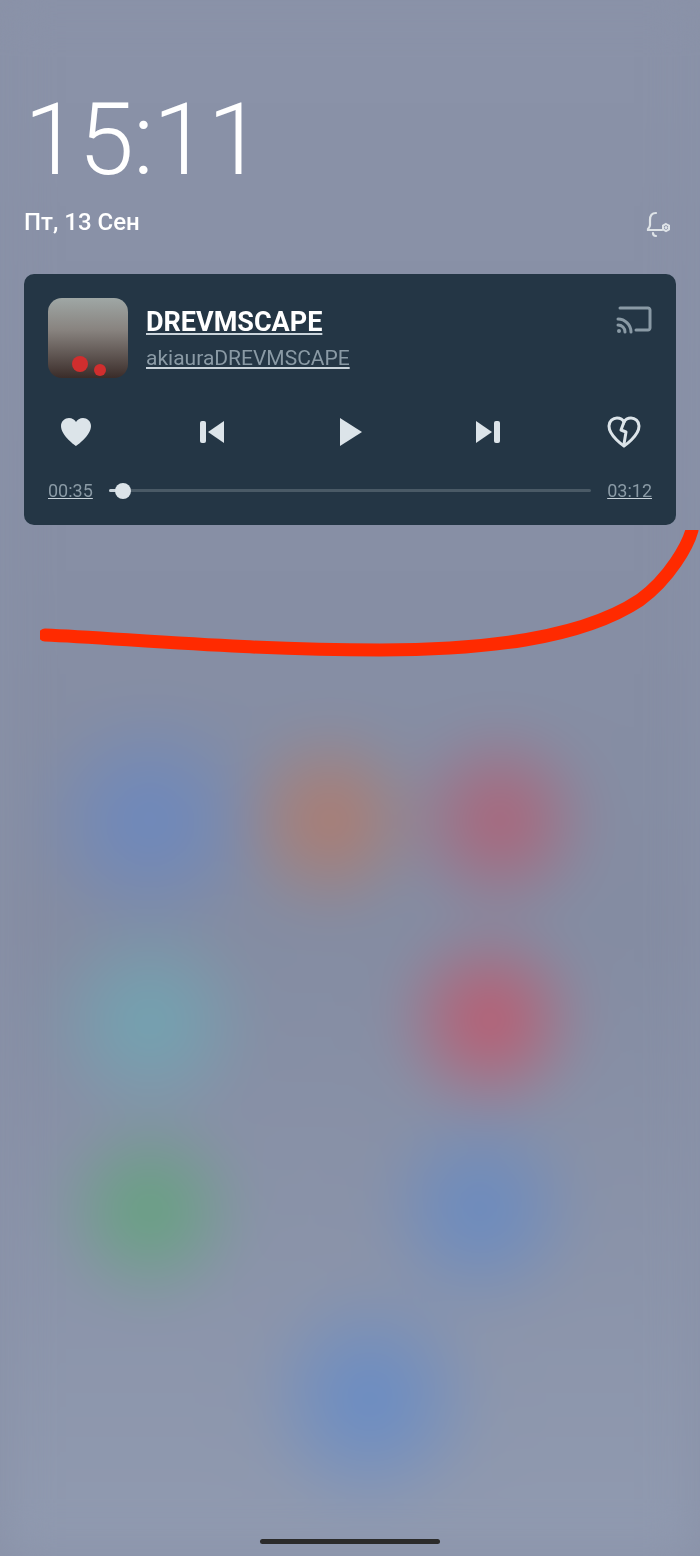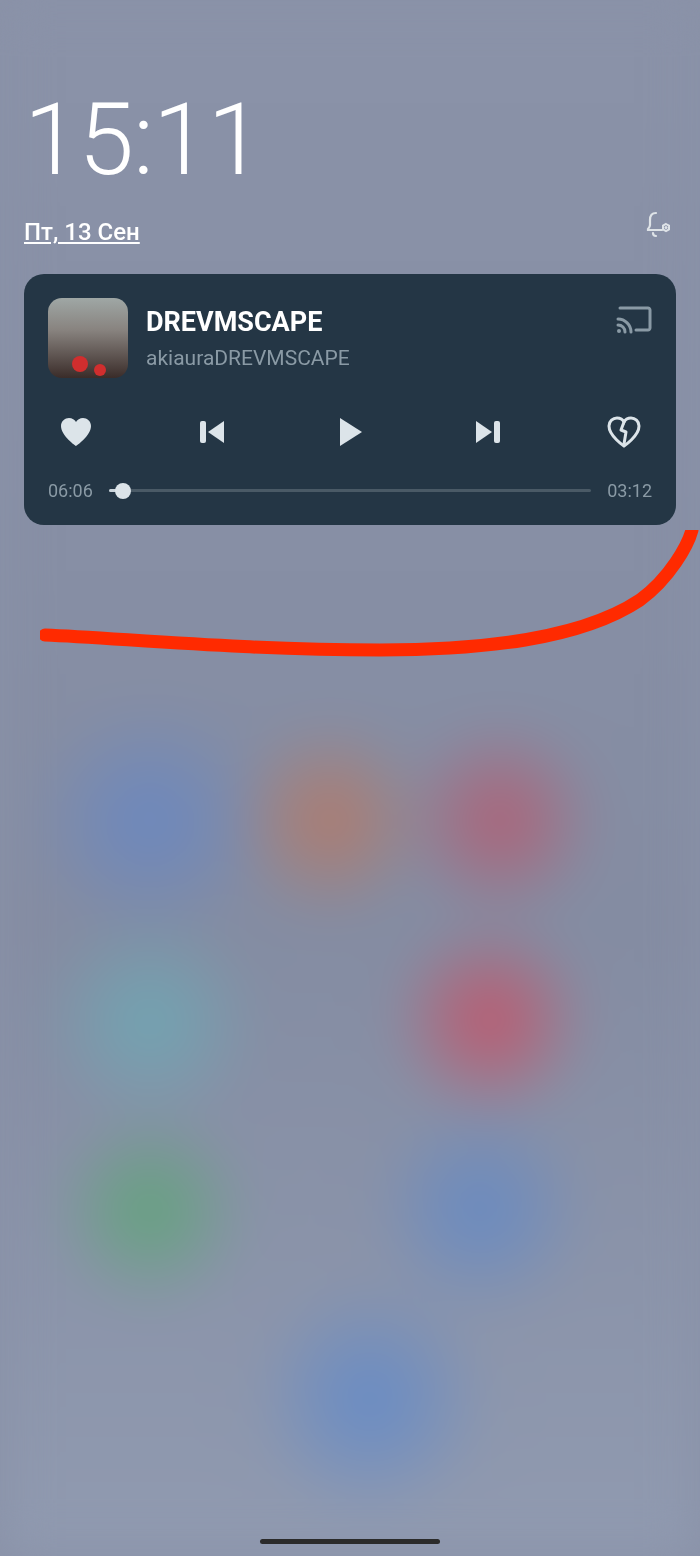--- a/index.html
+++ b/index.html
@@ -34,37 +34,37 @@
     }
     .time {
       font-size: 100px;
       font-weight: 300;
       line-height: 1;
       letter-spacing: -1px;
     }
     .date-row {
       display: flex;
       justify-content: space-between;
-      align-items: flex-end;
+      align-items: flex-start;
       margin-top: 18px;
-      text-decoration: underline;
     }
     .date {
       font-size: 24px;
       font-weight: 500;
     }
     .settings-icon {
       opacity: 0.9;
     }
     .media-card {
       margin-top: 28px;
       background: #243645;
-      border-radius: 20px;
+      border-radius: 10px;
       padding: 24px;
       color: #c9d3da;
+      text-decoration: underline;
     }
     .media-header {
       display: flex;
       align-items: center;
       gap: 18px;
     }
     .album-art {
       width: 80px;
       height: 80px;
       border-radius: 14px;
@@ -231,21 +231,21 @@
       </div>
       <div class="ctrl">
         <svg width="36" height="32" viewBox="0 0 36 32" fill="none" stroke="#dce4e9" stroke-width="3">
           <path d="M18 30 C18 30 3 20 3 10 C3 5 7 2 11 2 C14 2 17 4 18 6 C19 4 22 2 25 2 C29 2 33 5 33 10 C33 20 18 30 18 30 Z"></path>
           <path d="M18 6 L15 14 L20 16 L18 28" stroke-linecap="round" stroke-linejoin="round"></path>
         </svg>
       </div>
     </div>
 
     <div class="progress-row">
-      <span>06:06</span>
+      <span>00:35</span>
       <div class="progress-bar">
         <div class="progress-fill"></div>
         <div class="progress-thumb"></div>
       </div>
       <span>03:12</span>
     </div>
   </div>
 </div>
 
 <svg class="annotation" width="660" height="200" viewBox="0 0 660 200">

